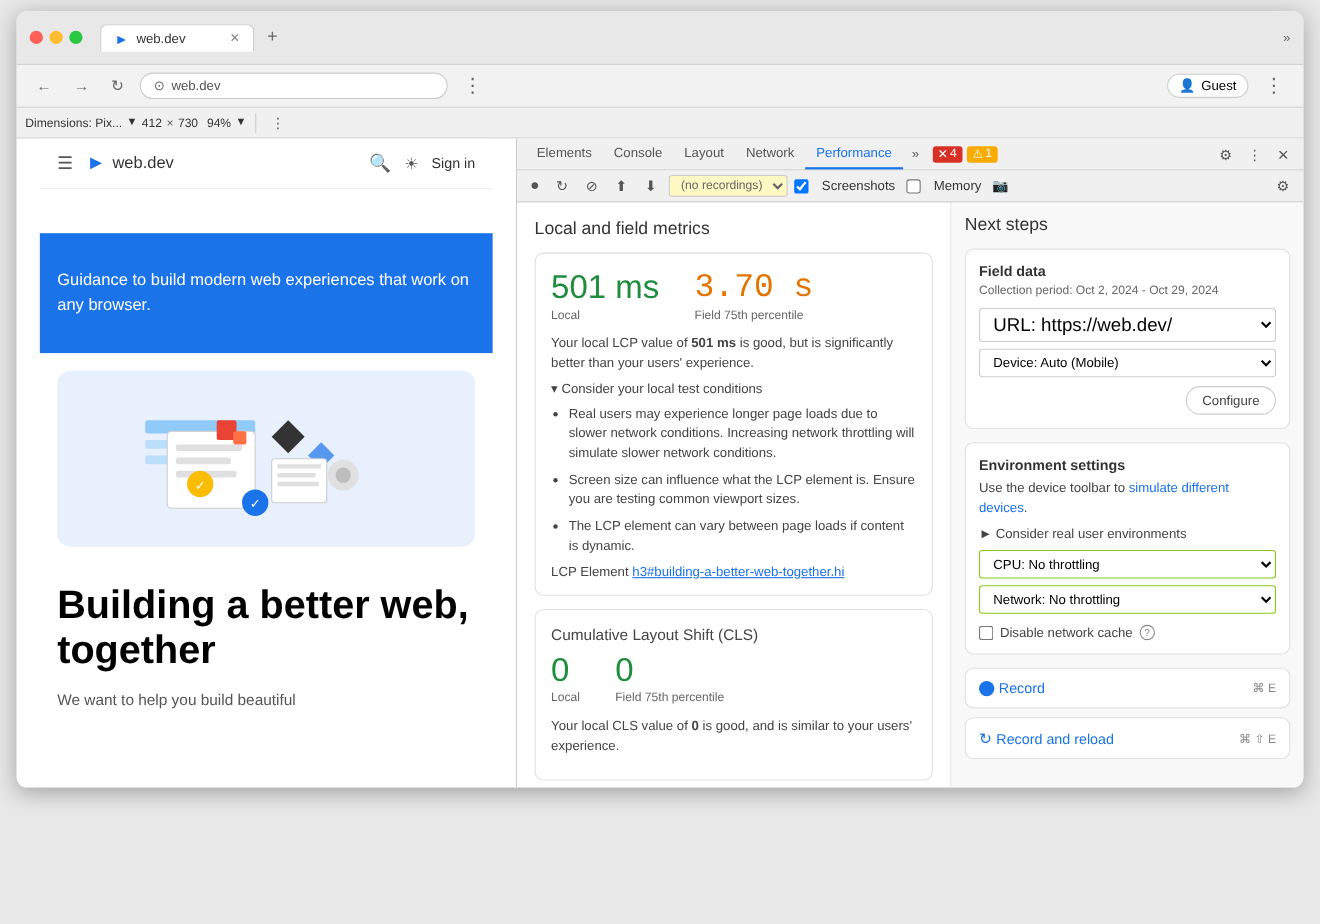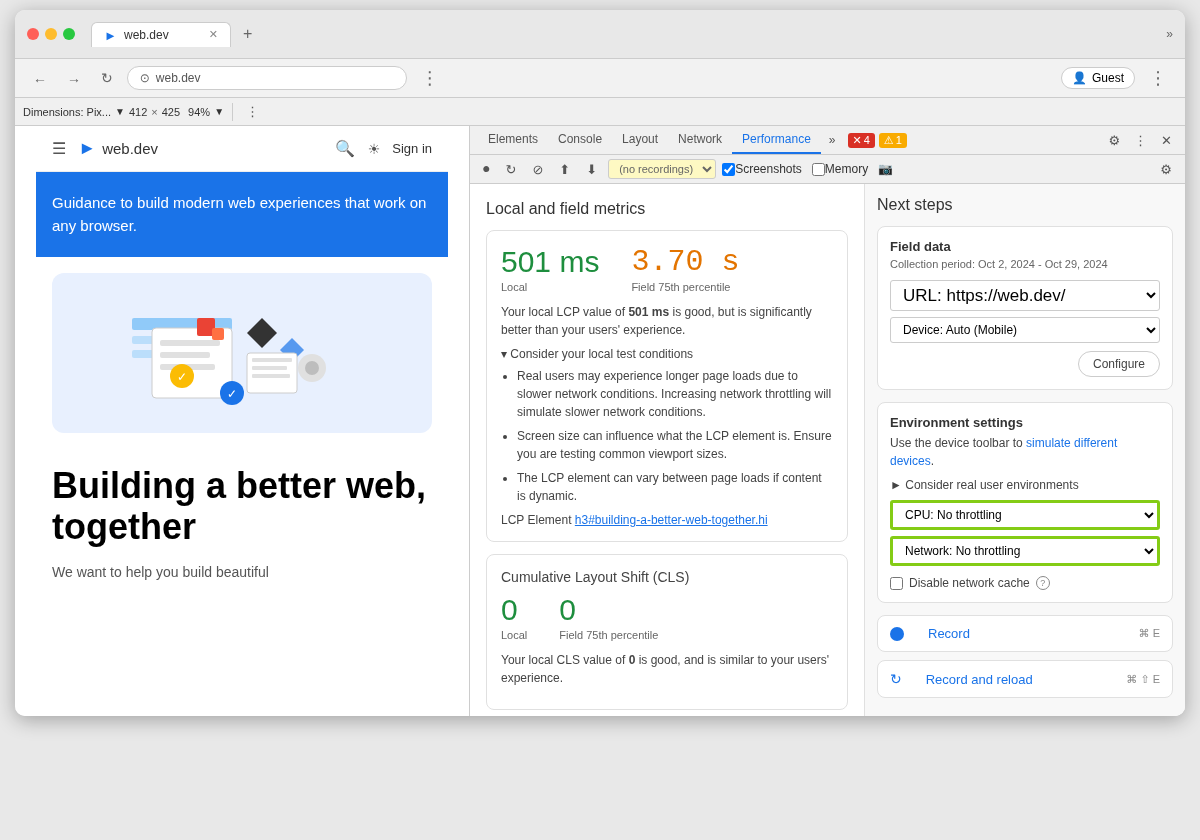--- a/index.html
+++ b/index.html
@@ -42,36 +42,36 @@
     .devtools-tab-more { padding: 4px 8px; font-size: 12px; color: #555; cursor: pointer; }
     .devtools-badges { display: flex; align-items: center; gap: 4px; margin-left: 4px; }
     .badge-red { background: #d93025; color: white; border-radius: 3px; padding: 1px 5px; font-size: 11px; display: flex; align-items: center; gap: 2px; }
     .badge-yellow { background: #f9ab00; color: white; border-radius: 3px; padding: 1px 5px; font-size: 11px; display: flex; align-items: center; gap: 2px; }
     .devtools-settings { margin-left: auto; display: flex; align-items: center; gap: 4px; }
 
     
     .perf-toolbar { background: #f0f0f0; border-bottom: 1px solid #ccc; display: flex; align-items: center; padding: 4px 8px; gap: 6px; font-size: 12px; }
     .perf-icon-btn { background: none; border: none; cursor: pointer; padding: 2px 5px; font-size: 13px; color: #555; border-radius: 3px; }
     .recordings-select { border: 1px solid #ccc; background: #fef9c3; border-radius: 3px; padding: 2px 6px; font-size: 11px; color: #666; cursor: pointer; }
-    .perf-checkbox { display: flex; align-items: center; gap: 0; font-size: 12px; color: #333; }
+    .perf-checkbox { display: flex; align-items: center; gap: 12px; font-size: 12px; color: #333; }
     .perf-settings-btn { margin-left: auto; }
 
     
     .webpage-preview { width: 455px; background: #fff; border-right: 1px solid #ccc; overflow: hidden; display: flex; flex-direction: column; }
     .webpage-inner { width: 412px; margin: 0 auto; height: 100%; overflow: hidden; }
     .site-header { background: #fff; padding: 12px 16px; display: flex; align-items: center; gap: 12px; border-bottom: 1px solid #eee; }
     .hamburger { font-size: 16px; color: #555; cursor: pointer; }
     .site-logo { display: flex; align-items: center; gap: 6px; }
     .logo-icon { color: #1a73e8; font-size: 20px; font-weight: bold; }
     .logo-text { font-size: 15px; font-weight: 500; color: #333; }
     .header-search { margin-left: auto; font-size: 16px; color: #555; cursor: pointer; }
     .header-theme { font-size: 14px; color: #555; cursor: pointer; }
     .header-signin { font-size: 13px; color: #333; font-weight: 500; cursor: pointer; }
 
-    .hero-banner { background: #1a73e8; padding: 20px 16px; }
+    .hero-banner { background: #1a73e8; padding: 32px 16px; margin-top: 40px; }
     .hero-text { color: white; font-size: 15px; line-height: 1.5; }
 
     .hero-image { background: #e8f0fe; margin: 16px; border-radius: 12px; height: 160px; display: flex; align-items: center; justify-content: center; overflow: hidden; position: relative; }
 
     .page-heading { padding: 16px; }
     .heading-text { font-size: 36px; font-weight: 800; line-height: 1.15; color: #000; }
 
     .page-subtext { padding: 0 16px 16px; font-size: 14px; color: #555; }
 
     
@@ -103,25 +103,25 @@
     .sidebar-card-title { font-size: 13px; font-weight: 600; color: #333; margin-bottom: 4px; }
     .sidebar-card-subtitle { font-size: 11px; color: #666; margin-bottom: 10px; }
     .url-select { border: 1px solid #ccc; border-radius: 3px; padding: 4px 8px; font-size: 17px; width: 100%; margin-bottom: 6px; background: #fff; cursor: pointer; }
     .device-select { border: 1px solid #ccc; border-radius: 3px; padding: 4px 8px; font-size: 12px; width: 100%; background: #fff; cursor: pointer; }
     .configure-btn { background: #fff; border: 1px solid #ccc; border-radius: 16px; padding: 5px 14px; font-size: 12px; color: #444; cursor: pointer; float: right; margin-top: 8px; }
     .clearfix { clear: both; }
 
     .env-link { color: #1a73e8; font-size: 12px; text-decoration: none; }
     .env-description { font-size: 12px; color: #444; line-height: 1.5; margin-bottom: 8px; }
     .consider-toggle { font-size: 12px; color: #444; cursor: pointer; margin-bottom: 8px; }
-    .throttle-select { border: 3px solid #84cc16; border-radius: 3px; padding: 4px 8px; font-size: 12px; width: 100%; margin-bottom: 6px; background: #fff; cursor: pointer; }
+    .throttle-select { border: 1px solid #84cc16; border-radius: 3px; padding: 4px 8px; font-size: 12px; width: 100%; margin-bottom: 6px; background: #fff; cursor: pointer; }
     .cache-row { display: flex; align-items: center; gap: 6px; font-size: 12px; color: #444; margin-top: 4px; }
 
     .record-btn { display: flex; align-items: center; justify-content: space-between; background: #fff; border: 1px solid #e0e0e0; border-radius: 8px; padding: 10px 12px; margin-bottom: 8px; cursor: pointer; }
-    .record-btn-left { display: flex; align-items: center; gap: 24px; font-size: 13px; color: #1a73e8; }
+    .record-btn-left { display: flex; align-items: center; gap: 4px; font-size: 13px; color: #1a73e8; }
     .record-btn-right { font-size: 11px; color: #888; }
     .record-circle { width: 14px; height: 14px; border-radius: 50%; background: #1a73e8; display: inline-block; }
     .reload-icon { color: #1a73e8; font-size: 14px; }
 
     .question-mark { display: inline-flex; align-items: center; justify-content: center; width: 14px; height: 14px; border-radius: 50%; border: 1px solid #888; font-size: 9px; color: #888; cursor: pointer; }
 
     .main-area { display: flex; height: 590px; }
   </style>
 </head>
 <body>
@@ -159,21 +159,21 @@
       <span>Guest</span>
     </div>
     <button class="more-btn">⋮</button>
   </div>
 
   <div class="devtools-toolbar">
     <span style="font-size:11px; color:#333;">Dimensions: Pix...</span>
     <span style="font-size:10px; cursor:pointer; color:#333;">▼</span>
     <span style="font-size:11px; color:#333;">412</span>
     <span style="font-size:11px; color:#666;">×</span>
-    <span style="font-size:11px; color:#333;">425</span>
+    <span style="font-size:11px; color:#333;">730</span>
     <span style="font-size:11px; color:#333; margin-left:4px;">94%</span>
     <span style="font-size:10px; cursor:pointer; color:#333;">▼</span>
     <div class="separator"></div>
     <button class="toolbar-icon-btn">⋮</button>
   </div>
 
   <div class="main-area">
 
     <div class="webpage-preview">
       <div class="webpage-inner">

